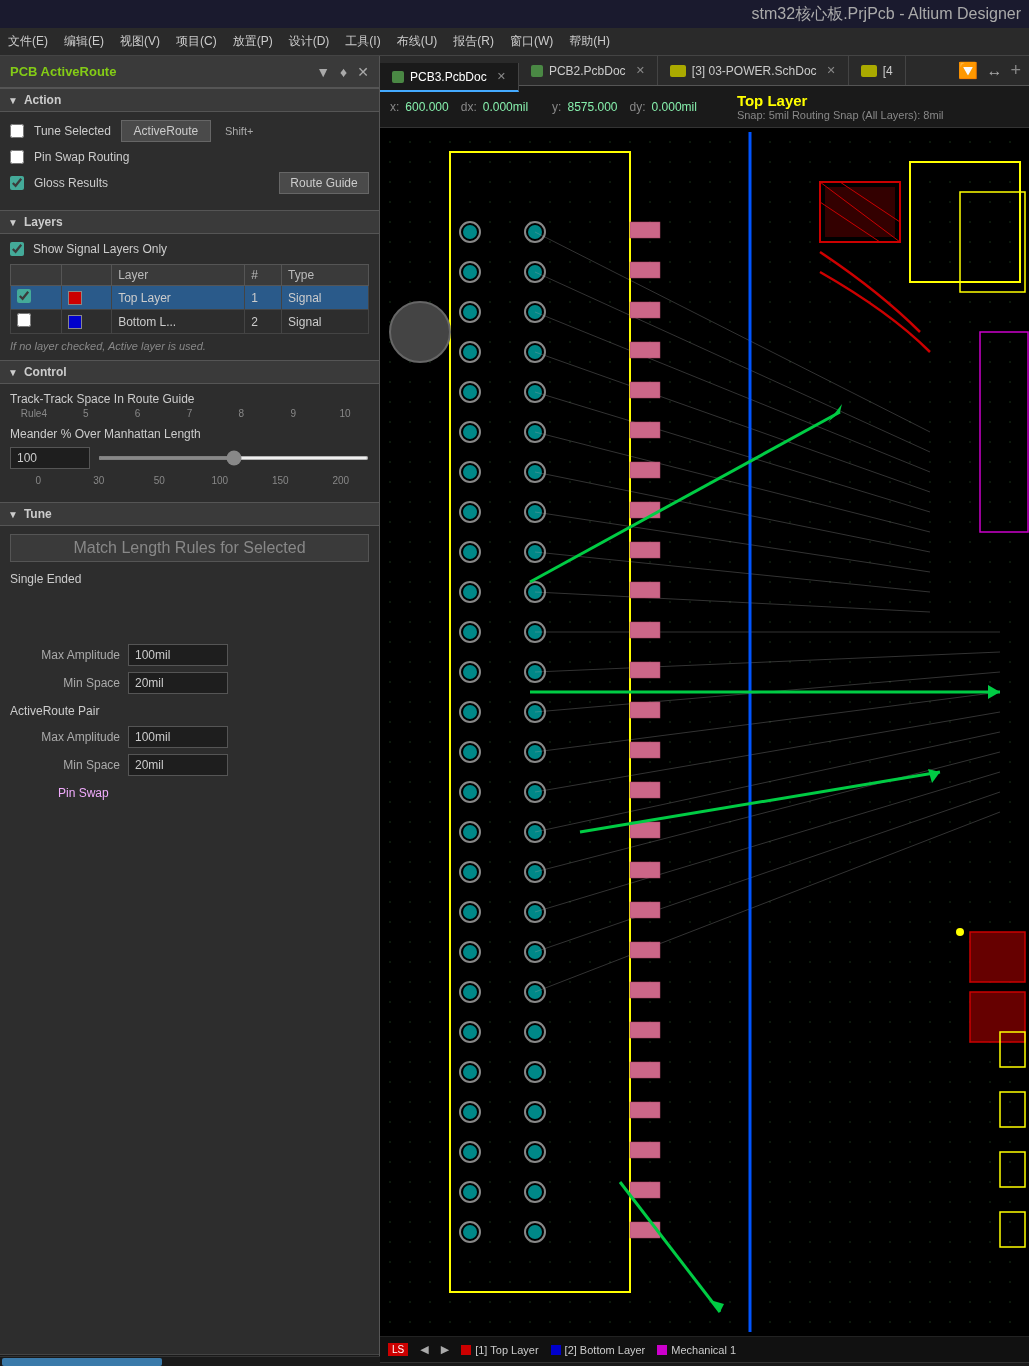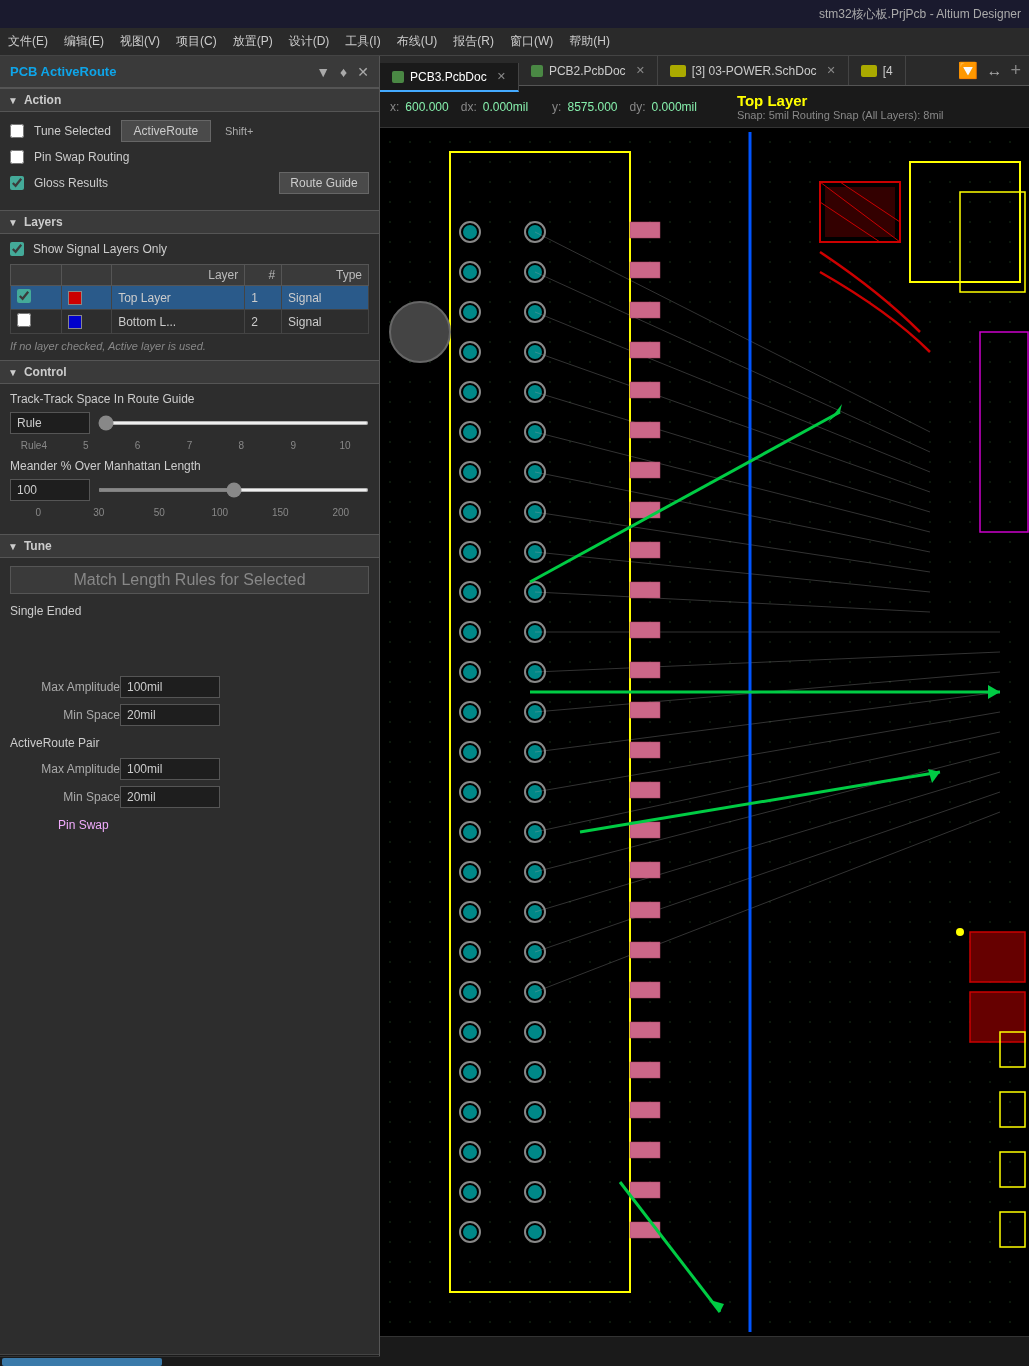--- a/index.html
+++ b/index.html
@@ -1,19 +1,19 @@
 <!DOCTYPE html>
 <html><head>
   <meta charset="utf-8">
   <style>
     * { box-sizing: border-box; margin: 0; padding: 0; }
     body { font-family: 'Segoe UI', Arial, sans-serif; font-size: 12px; background: #2d2d2d; color: #ccc; width: 1029px; height: 1366px; overflow: hidden; }
 
     
-    #titlebar { background: #1a1a2e; color: #aaa; font-size: 12px; padding: 4px 8px; height: 28px; display: flex; align-items: center; justify-content: flex-end; }
+    #titlebar { background: #1a1a2e; color: #aaa; font-size: 16px; padding: 4px 8px; height: 28px; display: flex; align-items: center; justify-content: flex-end; }
 
     
     #menubar { background: #2a2a2a; color: #ccc; font-size: 12px; padding: 4px 8px; height: 28px; display: flex; align-items: center; gap: 16px; border-bottom: 1px solid #444; }
     #menubar span { cursor: pointer; }
 
     
     #main { display: flex; height: calc(1366px - 56px); }
 
     
     #left-panel { width: 380px; min-width: 380px; background: #2d2d2d; border-right: 1px solid #555; display: flex; flex-direction: column; overflow: hidden; }
@@ -43,41 +43,41 @@
     .action-btn { background: #4a4a4a; color: #ccc; border: 1px solid #666; padding: 3px 10px; font-size: 12px; cursor: pointer; min-width: 90px; }
     .action-shortcut { color: #aaa; font-size: 11px; margin-left: 4px; }
 
     
     #layers-section { padding: 8px 10px; }
     .show-signal-row { display: flex; align-items: center; gap: 9px; margin-bottom: 8px; }
     .show-signal-row input[type="checkbox"] { width: 14px; height: 14px; accent-color: #4a9; }
 
     
     .layer-table { width: 100%; border-collapse: collapse; font-size: 12px; }
-    .layer-table th { background: #3a3a3a; color: #bbb; padding: 3px 6px; text-align: right; font-weight: normal; border: 1px solid #555; margin-left: 32px; }
+    .layer-table th { background: #3a3a3a; color: #bbb; padding: 3px 6px; text-align: left; font-weight: normal; border: 1px solid #555; margin-left: 32px; }
     .layer-table td { padding: 3px 6px; border: 1px solid #444; color: #ccc; }
     .layer-row-selected { background: #2a5a8a !important; }
     .layer-color-box { width: 14px; height: 14px; display: inline-block; border: 1px solid #888; vertical-align: middle; }
     .layer-check { width: 14px; height: 14px; accent-color: #4a9; }
 
     .layer-hint { color: #888; font-size: 11px; margin-top: 6px; font-style: italic; }
 
     
     .control-label { color: #ccc; font-size: 12px; margin-bottom: 6px; }
     .slider-row { display: flex; align-items: center; gap: 8px; margin-bottom: 10px; }
     .input-box { background: #1e1e1e; border: 1px solid #555; color: #ccc; padding: 3px 6px; font-size: 12px; width: 80px; }
     input[type="range"] { flex: 1; accent-color: #888; height: 4px; }
     .slider-labels { display: flex; gap: 4px; font-size: 10px; color: #888; margin-top: -4px; margin-bottom: 8px; }
     .slider-labels span { flex: 1; text-align: center; }
 
     
     .match-length-btn { background: #3a3a3a; color: #888; border: 1px solid #555; padding: 4px 12px; font-size: 16px; width: 100%; cursor: pointer; text-align: center; margin-bottom: 10px; }
     .subsection-title { color: #ccc; font-size: 12px; margin-bottom: 8px; font-weight: normal; }
     .prop-row { display: flex; align-items: center; margin-bottom: 6px; }
-    .prop-label { color: #aaa; font-size: 12px; text-align: right; width: 110px; }
+    .prop-label { color: #aaa; font-size: 12px; text-align: right; width: 110px; margin-right: 8px; }
     .prop-input { background: #1e1e1e; border: 1px solid #555; color: #ccc; padding: 3px 6px; font-size: 12px; width: 100px; }
 
     
     #right-area { flex: 1; background: #000; position: relative; overflow: hidden; }
 
     
     #tab-bar { background: #2a2a2a; display: flex; align-items: center; height: 30px; border-bottom: 1px solid #555; }
     .tab { padding: 4px 12px; font-size: 12px; color: #ccc; cursor: pointer; border-right: 1px solid #444; display: flex; align-items: center; gap: 6px; height: 100%; }
     .tab.active { background: #1a1a1a; color: #fff; border-bottom: 2px solid #4af; margin-top: 14px; }
     .tab-icon { width: 12px; height: 12px; background: #4a8; display: inline-block; border-radius: 2px; }
@@ -131,21 +131,21 @@
   <span>报告(R)</span>
   <span>窗口(W)</span>
   <span>帮助(H)</span>
 </div>
 
 <div id="main">
 
   <div id="left-panel">
 
     <div id="panel-header">
-      <span style="font-size:13px;font-weight:bold;color:#0ea5e9;">PCB ActiveRoute</span>
+      <span style="font-size:13px;font-weight:bold;color:#84cc16;">PCB ActiveRoute</span>
       <div id="panel-controls" style="display:flex;gap:10px;color:#aaa;">
         <span>▼</span>
         <span>♦</span>
         <span>✕</span>
       </div>
     </div>
 
     <div id="panel-content">
 
       <div class="section-header">
@@ -208,24 +208,20 @@
         </table>
         <div class="layer-hint">If no layer checked, Active layer is used.</div>
       </div>
 
       <div class="section-header">
         <span class="triangle">▼</span>
         <span>Control</span>
       </div>
       <div class="section-content">
         <div class="control-label">Track-Track Space In Route Guide</div>
-        <div class="slider-row">
-          <input type="text" class="input-box" value="Rule" style="">
-          <input type="range" min="0" max="10" value="0" style="">
-        </div>
         <div class="slider-labels">
           <span>Rule4</span>
           <span>5</span>
           <span>6</span>
           <span>7</span>
           <span>8</span>
           <span>9</span>
           <span>10</span>
         </div>
         <div class="control-label" style="margin-top:6px;">Meander % Over Manhattan Length</div>
@@ -549,20 +545,37 @@
 
         <line x1="240" y1="1050" x2="340" y2="1180" stroke="#00cc44" stroke-width="3"></line>
         <polygon points="340,1180 330,1168 344,1172" fill="#00cc44"></polygon>
 
         <circle cx="40" cy="200" r="30" fill="#444" stroke="#666" stroke-width="2"></circle>
 
         <circle cx="580" cy="800" r="4" fill="#ffff00"></circle>
       </svg>
     </div>
 
+    <div id="layer-bar" style="background:#111;height:26px;display:flex;align-items:center;padding:0 8px;gap:12px;font-size:11px;border-top:1px solid #222;">
+      <span style="background:#cc0000;color:#fff;padding:1px 4px;font-size:10px;">LS</span>
+      <span style="color:#aaa;cursor:pointer;">◀</span>
+      <span style="color:#aaa;cursor:pointer;">▶</span>
+      <div class="layer-indicator" style="cursor:pointer;">
+        <span class="layer-dot" style="background:#cc0000;"></span>
+        <span>[1] Top Layer</span>
+      </div>
+      <div class="layer-indicator" style="cursor:pointer;">
+        <span class="layer-dot" style="background:#0000cc;"></span>
+        <span>[2] Bottom Layer</span>
+      </div>
+      <div class="layer-indicator" style="cursor:pointer;">
+        <span class="layer-dot" style="background:#cc00cc;"></span>
+        <span>Mechanical 1</span>
+      </div>
+    </div>
 
     <div id="status-bar">
       
       
     </div>
   </div>
 </div>
 
 <div id="progress-bar" style="position:fixed;bottom:0;left:0;width:380px;height:10px;background:#1a1a1a;border-top:1px solid #333;">
   <div id="progress-fill" style="width:160px;height:8px;background:#3a7aaa;margin:1px 2px;border-radius:2px;"></div>

